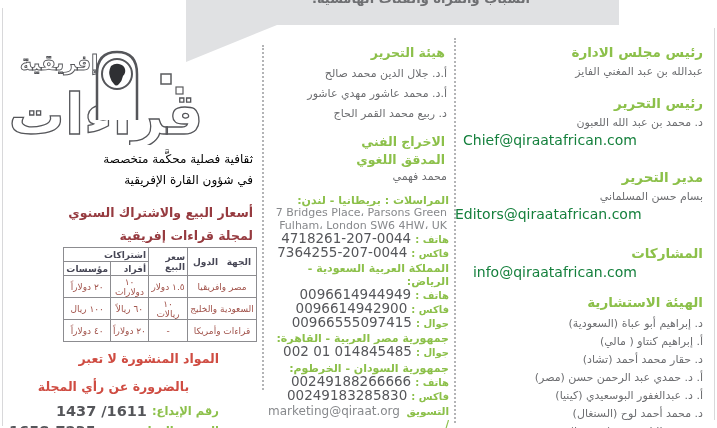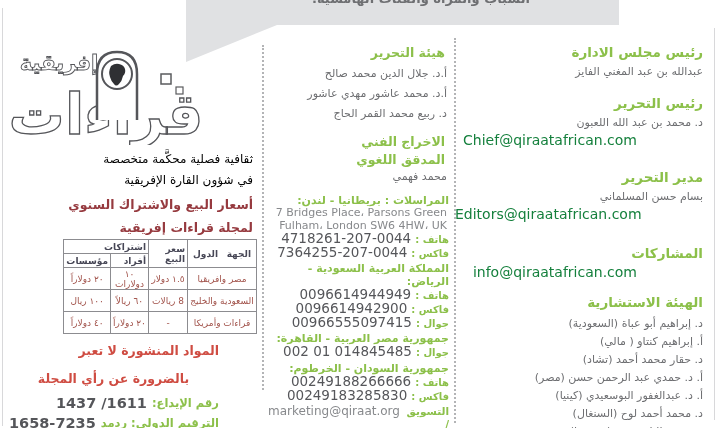--- a/index.html
+++ b/index.html
@@ -27,21 +27,21 @@
   
   .member{color:#6d6e71;font-size:11px;line-height:20px;padding-right:2px;}
   .loc{color:#8cc04a;font-weight:bold;font-size:11px;line-height:13px;margin-top:2px;}
   .addr{direction:ltr;text-align:right;color:#87898c;font-size:11px;line-height:12.5px;padding-right:2px;}
   .phone-row{display:flex;justify-content:flex-start;align-items:baseline;gap:4px;line-height:13px;}
   .phone-row .lbl{color:#8cc04a;font-size:10px;font-weight:bold;}
   .phone-row .num{direction:ltr;unicode-bidi:isolate;color:#55565a;font-size:13.5px;font-weight:500;}
   .phone-row .mail{direction:ltr;unicode-bidi:isolate;color:#87898c;font-size:12px;}
   
   .tagline{color:#000000;font-size:12px;line-height:21px;padding-right:6px;margin-top:4px;}
-  .prices-title{color:#963a3f;font-weight:bold;font-size:12.5px;line-height:19px;padding-right:6px;margin-top:4px;}
+  .prices-title{color:#963a3f;font-weight:bold;font-size:12.5px;line-height:19px;padding-right:6px;margin-top:12px;}
   table.prices{border-collapse:collapse;margin:2px 2px 0 auto;}
   table.prices th,table.prices td{border:1px solid #8c8c90;padding:0 2px;}
   table.prices th{color:#474756;font-size:9px;font-weight:bold;height:13px;}
   table.prices td{color:#a1524a;font-size:9px;height:21px;text-align:center;}
   td.region{width:64px;} td.c-price{width:34px;} td.c-ind{width:33px;} td.c-inst{width:35px;}
   .split-head{display:flex;justify-content:space-between;padding:0 3px;}
   .disclaimer{color:#cf4c42;font-weight:bold;font-size:12.5px;line-height:17px;padding-right:40px;margin-top:8px;}
   .reg-row{display:flex;justify-content:flex-start;align-items:center;gap:5px;padding-right:40px;line-height:20px;margin-top:6px;}
   .reg-row .lbl{color:#8cc04a;font-size:11.5px;font-weight:bold;}
   .reg-row .val{direction:ltr;unicode-bidi:isolate;color:#55565a;font-size:14.5px;font-weight:bold;}
@@ -185,21 +185,21 @@
         <th class="c-inst">مؤسسات</th>
       </tr>
       <tr>
         <td class="region">مصر وافريقيا</td>
         <td class="c-price">١.٥ دولار</td>
         <td class="c-ind">١٠ دولارات</td>
         <td class="c-inst">٢٠ دولاراً</td>
       </tr>
       <tr>
         <td class="region">السعودية والخليج</td>
-        <td class="c-price">8 ريالات</td>
+        <td class="c-price">١٠ ريالات</td>
         <td class="c-ind">٦٠ ريالاً</td>
         <td class="c-inst">١٠٠ ريال</td>
       </tr>
       <tr>
         <td class="region">قراءات وأمريكا</td>
         <td class="c-price">-</td>
         <td class="c-ind">٢٠ دولاراً</td>
         <td class="c-inst">٤٠ دولاراً</td>
       </tr>
     </tbody>

